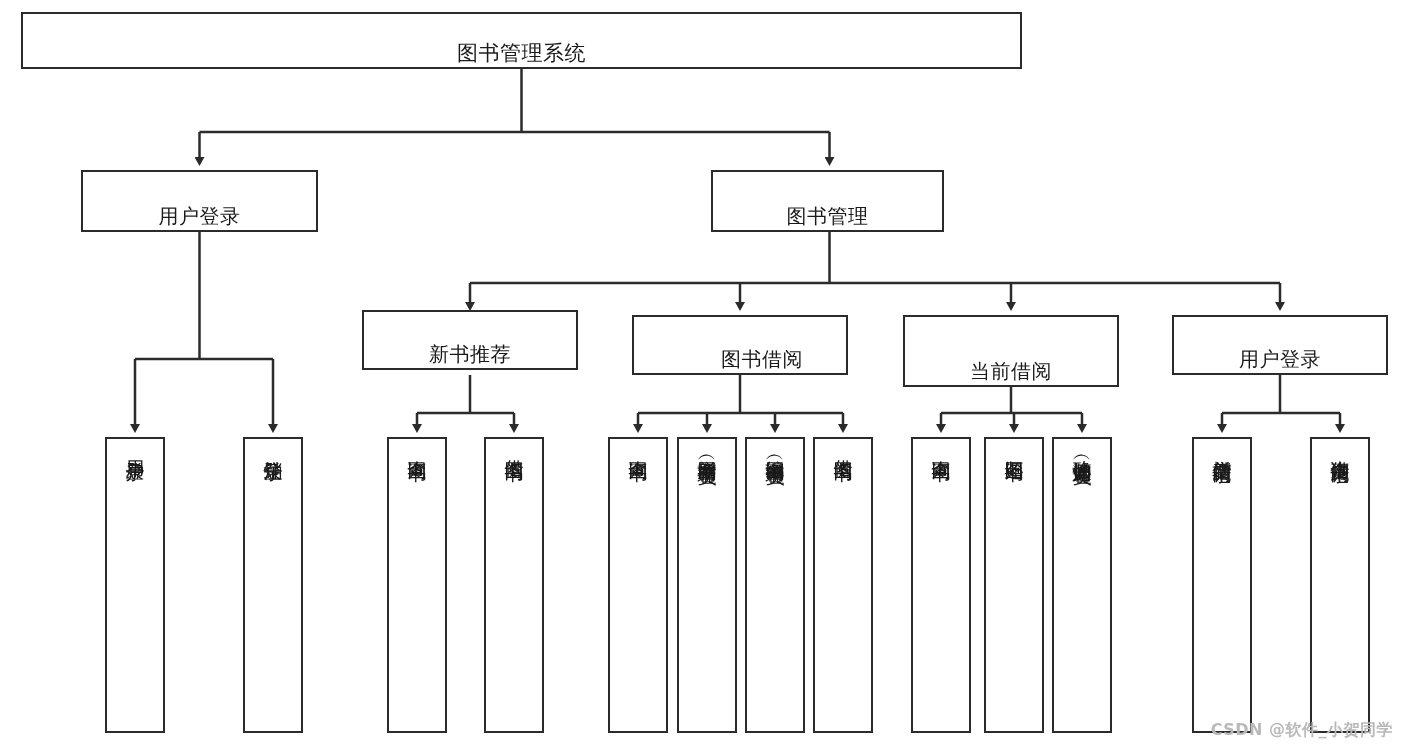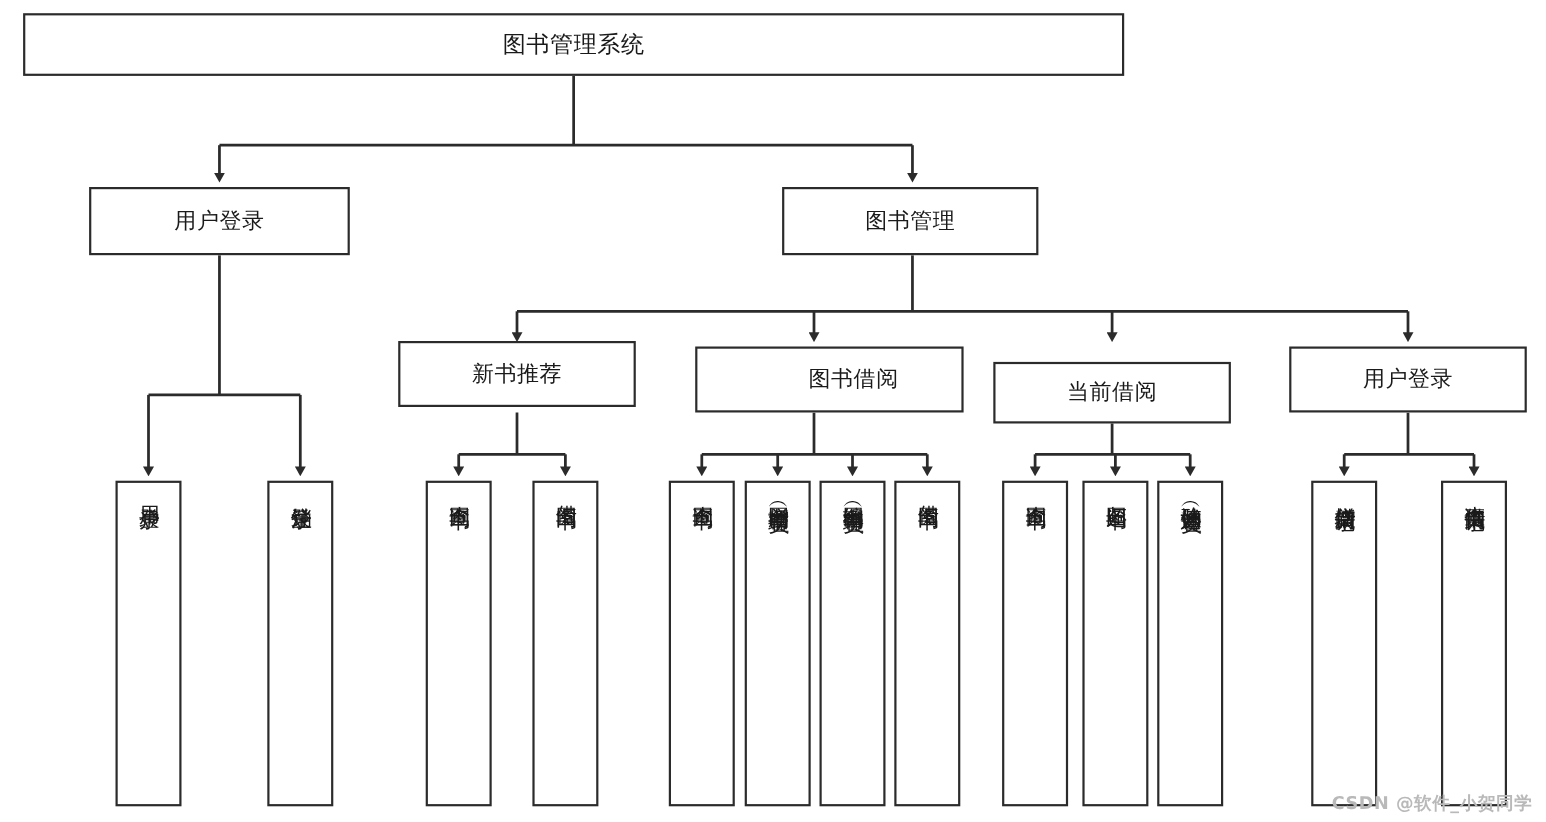--- a/index.html
+++ b/index.html
@@ -24,21 +24,21 @@
     top: 0;
     width: 1405px;
     height: 747px;
   }
   .node {
     position: absolute;
     box-sizing: border-box;
     border: 2px solid #2b2b2b;
     background: #ffffff;
     display: flex;
-    align-items: center;
+    align-items: flex-end;
     justify-content: center;
     color: #1a1a1a;
   }
   .node-label {
     display: block;
     text-align: center;
     line-height: 1.28;
     letter-spacing: 0.5px;
     white-space: nowrap;
   }
@@ -132,24 +132,24 @@
   <div class="node horiz lvl-2" style="left: 81px; top: 170px; width: 237px; height: 62px;">
     <span class="node-label">用户登录</span>
   </div>
   <div class="node horiz lvl-2" style="left: 711px; top: 170px; width: 233px; height: 62px;">
     <span class="node-label">图书管理</span>
   </div>
 
   <div class="node horiz lvl-3" style="left: 362px; top: 310px; width: 216px; height: 60px;">
     <span class="node-label">新书推荐</span>
   </div>
-  <div class="node horiz lvl-3" style="left: 632px; top: 315px; width: 244px; height: 60px; padding-left: 44px;">
+  <div class="node horiz lvl-3" style="left: 632px; top: 315px; width: 216px; height: 60px; padding-left: 44px;">
     <span class="node-label">图书借阅</span>
   </div>
-  <div class="node horiz lvl-3" style="left: 903px; top: 329px; width: 216px; height: 56px;">
+  <div class="node horiz lvl-3" style="left: 903px; top: 315px; width: 216px; height: 72px;">
     <span class="node-label">当前借阅</span>
   </div>
   <div class="node horiz lvl-3" style="left: 1172px; top: 315px; width: 216px; height: 60px;">
     <span class="node-label">用户登录</span>
   </div>
 
   <div class="node vert lvl-4" style="left: 105px; top: 437px; width: 60px; height: 296px;">
     <span class="node-label">用户登录</span>
   </div>
   <div class="node vert lvl-4" style="left: 243px; top: 437px; width: 60px; height: 296px;">

